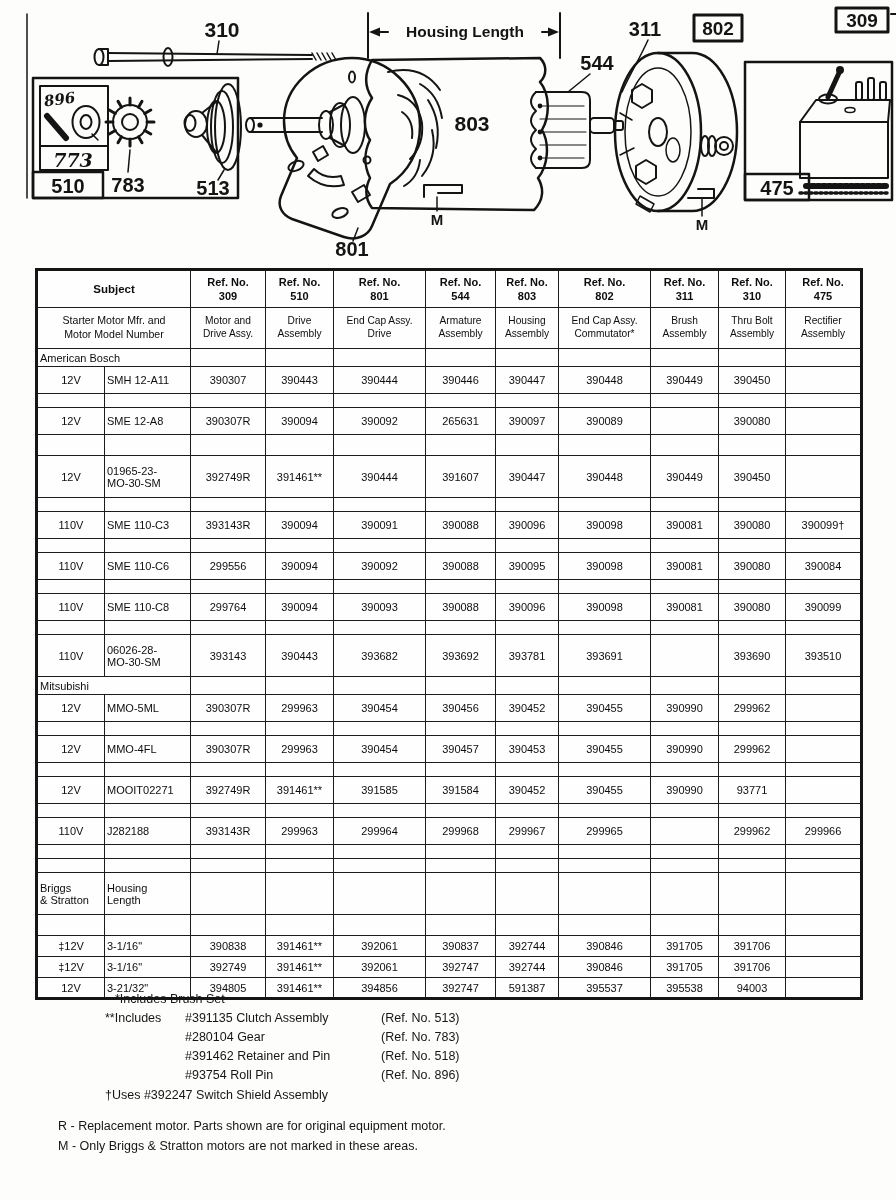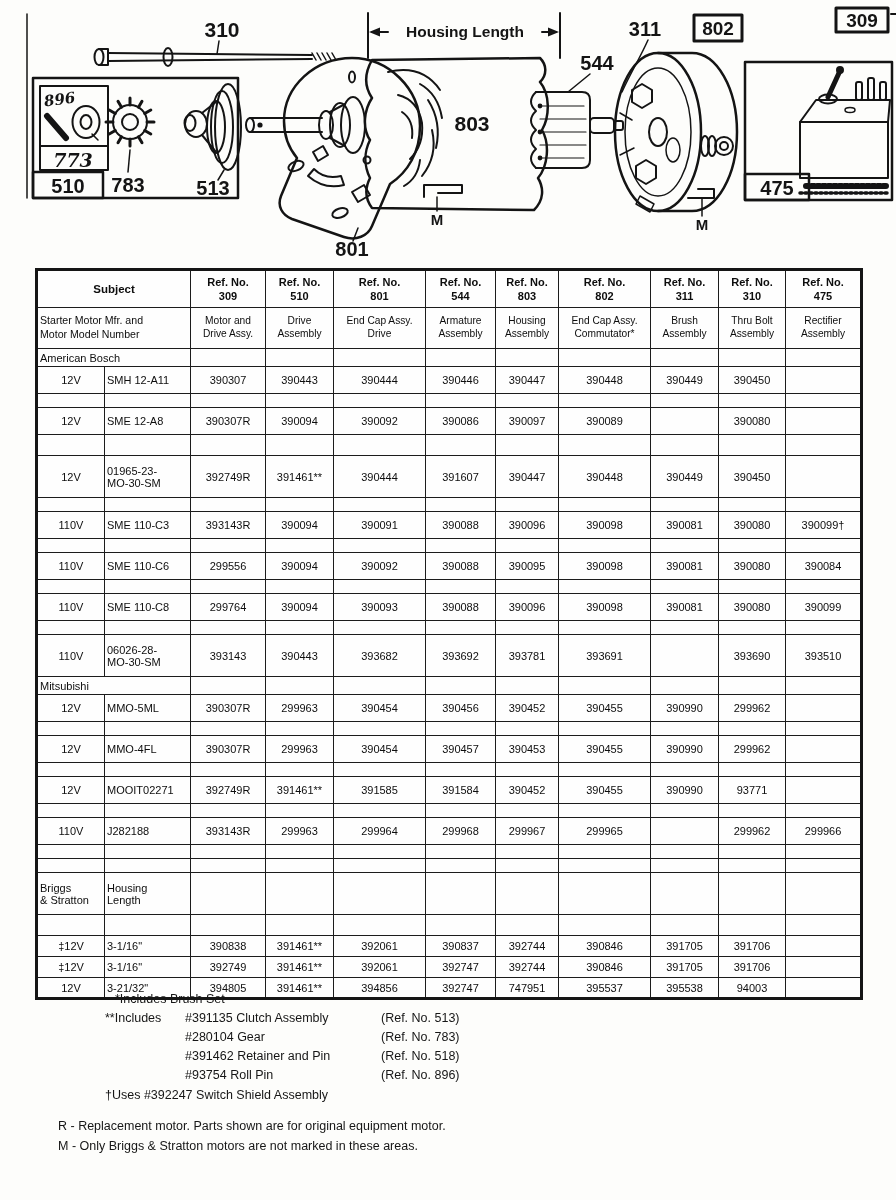--- a/index.html
+++ b/index.html
@@ -41,21 +41,21 @@
   #parts-table tr.h2 { height:41px; }
   #parts-table tr.group  { height:18px; }
   #parts-table tr.spacer { height:14px; }
   #parts-table tr.spacer.tall { height:21px; }
   #parts-table tr.data { height:27px; }
   #parts-table tr.data.tall  { height:42px; }
   #parts-table tr.data.short { height:21px; }
   .th-subject { font-weight:bold !important; text-align:center; font-size:11.5px !important; }
   .th-ref { text-align:center; font-weight:bold !important; line-height:1.3; }
   .th-asm { text-align:center; font-size:10.2px !important; line-height:1.25; }
-  .th-sub { text-align:left; font-size:10.6px !important; line-height:1.3; }
+  .th-sub { text-align:center; font-size:10.6px !important; line-height:1.3; }
   td.volt { text-align:center; }
   td.volt.left { text-align:left; padding-left:3px; }
   td.model { text-align:left; padding-left:3px; }
   td.num { text-align:center; }
   td.g { text-align:left; padding-left:4px; font-size:11.5px;margin-left:19px; }
 
   
   .footnotes {
     position:absolute; left:105px; top:990px;
     font-size:12.5px; line-height:19px; color:#161616;
@@ -325,21 +325,21 @@
           <td></td>
           <td></td>
           <td></td>
         </tr>
         <tr class="data">
           <td class="volt">12V</td>
           <td class="model">SME 12-A8</td>
           <td class="num">390307R</td>
           <td class="num">390094</td>
           <td class="num">390092</td>
-          <td class="num">390086</td>
+          <td class="num">265631</td>
           <td class="num">390097</td>
           <td class="num">390089</td>
           <td class="num"></td>
           <td class="num">390080</td>
           <td class="num"></td>
         </tr>
         <tr class="spacer tall">
           <td></td>
           <td></td>
           <td></td>
@@ -654,21 +654,21 @@
           <td class="num">391706</td>
           <td class="num"></td>
         </tr>
         <tr class="data short">
           <td class="volt">12V</td>
           <td class="model">3-21/32"</td>
           <td class="num">394805</td>
           <td class="num">391461**</td>
           <td class="num">394856</td>
           <td class="num">392747</td>
-          <td class="num">747951</td>
+          <td class="num">591387</td>
           <td class="num">395537</td>
           <td class="num">395538</td>
           <td class="num">94003</td>
           <td class="num"></td>
         </tr>
       </tbody>
     </table>
 
   <div class="footnotes">
     <div class="fn-line fn-brush">*Includes Brush Set</div>

